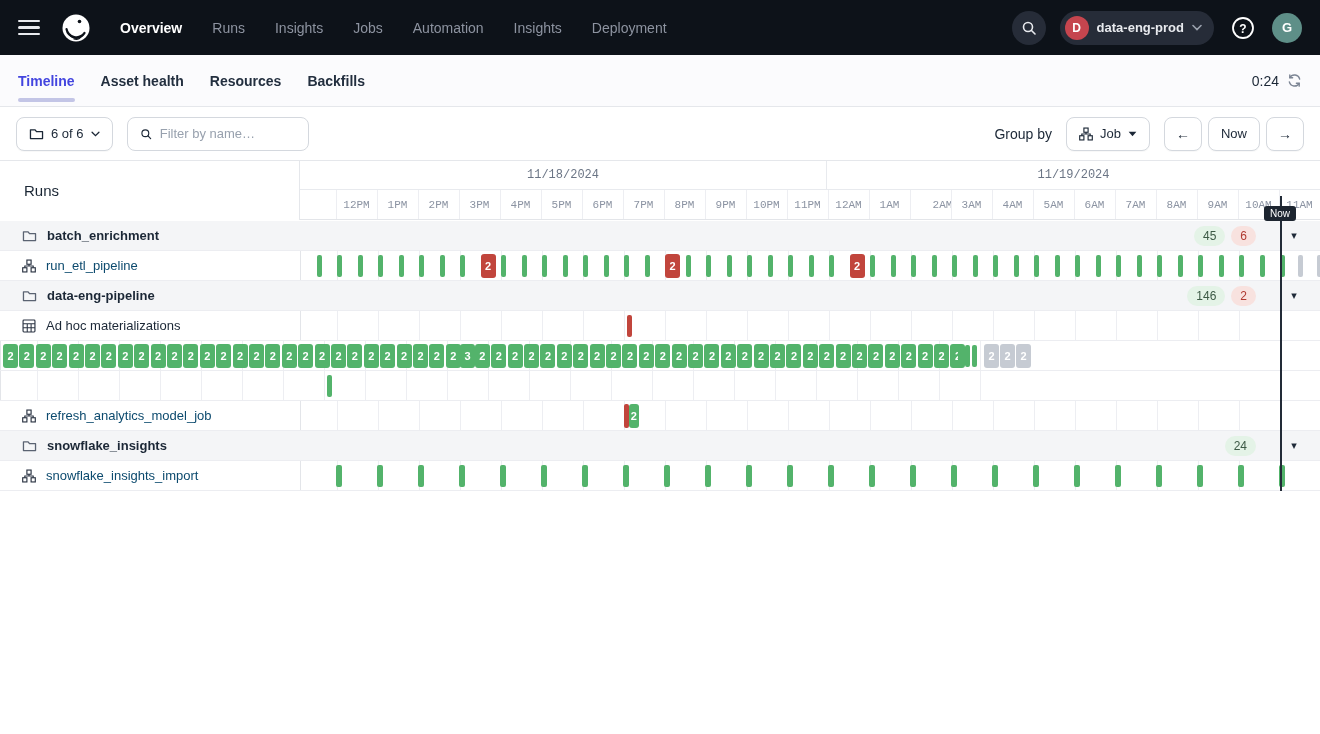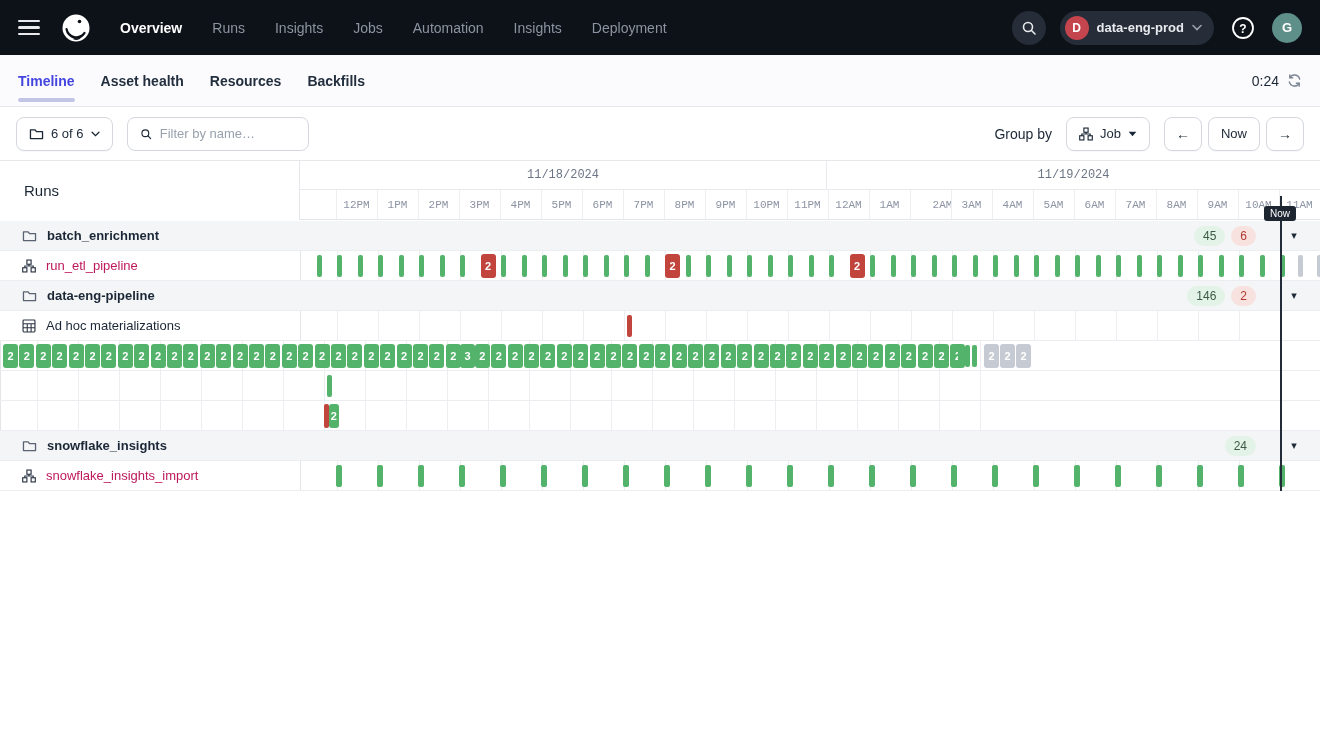--- a/index.html
+++ b/index.html
@@ -59,21 +59,21 @@
   .row { height:30px; display:flex; align-items:stretch; border-bottom:1px solid #ecedf1; }
   .row.group { background:#f4f5f7; align-items:center; padding-left:22px; gap:10px; }
   .gname { font-size:13px; font-weight:700; color:#1b2736; }
   .row.group .gspacer { flex:1; }
   .pills { display:flex; gap:6px; align-items:center; margin-right:8px; }
   .pill { height:20px; border-radius:10px; padding:0 9px; font-size:12px; display:flex; align-items:center; }
   .pill.ok { background:#e4f3e7; color:#3d5a46; }
   .pill.bad { background:#f8e2df; color:#b03a31; }
   .caret-btn { width:40px; margin-right:6px; background:transparent; border:none; font-size:11px; color:#1f2a38; cursor:pointer; text-align:center; }
   .rlabel { width:300px; display:flex; align-items:center; gap:10px; padding-left:22px; }
-  .rlabel a { font-size:13px; color:#be185d; text-decoration:none; cursor:pointer; }
+  .rlabel a { font-size:13px; color:#0c4a6e; text-decoration:none; cursor:pointer; }
   .rlabel .plain { font-size:13px; color:#1b2736; }
   .rbars { flex:1; position:relative; border-left:1px solid #e3e5e9; overflow:hidden; }
   .bar { position:absolute; border-radius:2px; }
   .bar .blabel { display:block; width:100%; text-align:center; color:#fff; font-size:11px; font-weight:600; line-height:24px; }
   .now-line { position:absolute; left:1280px; top:35px; width:1.5px; height:295px; background:#222b37; z-index:6; }
   .now-badge { position:absolute; left:1280px; top:45px; transform:translateX(-50%); background:#1d2530; color:#fff; font-size:10px; padding:2px 6px; border-radius:3px; z-index:7; }
   svg { display:block; }
 </style>
 </head>
 <body>
@@ -641,20 +641,31 @@
           <div class="gridline" style="left: 774px;"></div>
           <div class="gridline" style="left: 815px;"></div>
           <div class="gridline" style="left: 856px;"></div>
           <div class="gridline" style="left: 897px;"></div>
           <div class="gridline" style="left: 938px;"></div>
           <div class="gridline" style="left: 979px;"></div>
           <div class="bar" style="left: 325.87px; width: 5px; height: 22px; top: 4px; background: rgb(83, 179, 107);"></div>
         </div>
       </div>
       <div class="row job">
+        <div class="rlabel">
+          <span>
+            <svg width="14" height="14" viewBox="0 0 16 16">
+              <rect x="5.6" y="1.2" width="4.8" height="4.8" stroke="#2a3342" stroke-width="1.3" fill="none"></rect>
+              <rect x="0.8" y="10" width="4.8" height="4.8" stroke="#2a3342" stroke-width="1.3" fill="none"></rect>
+              <rect x="10.4" y="10" width="4.8" height="4.8" stroke="#2a3342" stroke-width="1.3" fill="none"></rect>
+              <path d="M8 6 V8 M3.2 10 V8 H12.8 V10" stroke="#2a3342" stroke-width="1.3" fill="none"></path>
+            </svg>
+          </span>
+          <a>refresh_analytics_model_job</a>
+        </div>
         <div class="rbars">
           <div class="gridline" style="left: 36px;"></div>
           <div class="gridline" style="left: 77px;"></div>
           <div class="gridline" style="left: 118px;"></div>
           <div class="gridline" style="left: 159px;"></div>
           <div class="gridline" style="left: 200px;"></div>
           <div class="gridline" style="left: 241px;"></div>
           <div class="gridline" style="left: 282px;"></div>
           <div class="gridline" style="left: 323px;"></div>
           <div class="gridline" style="left: 364px;"></div>

